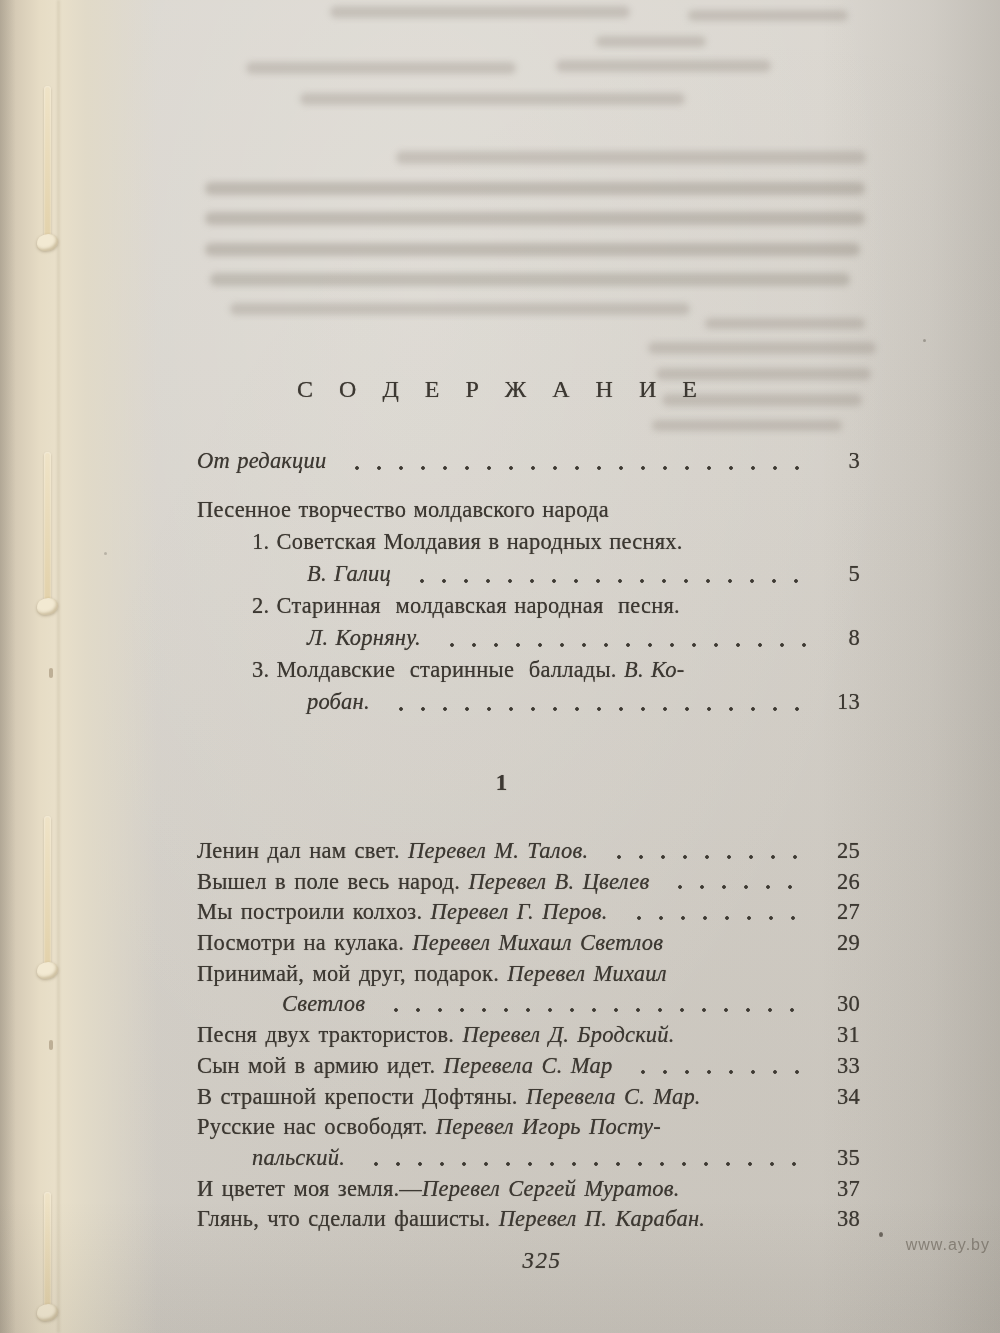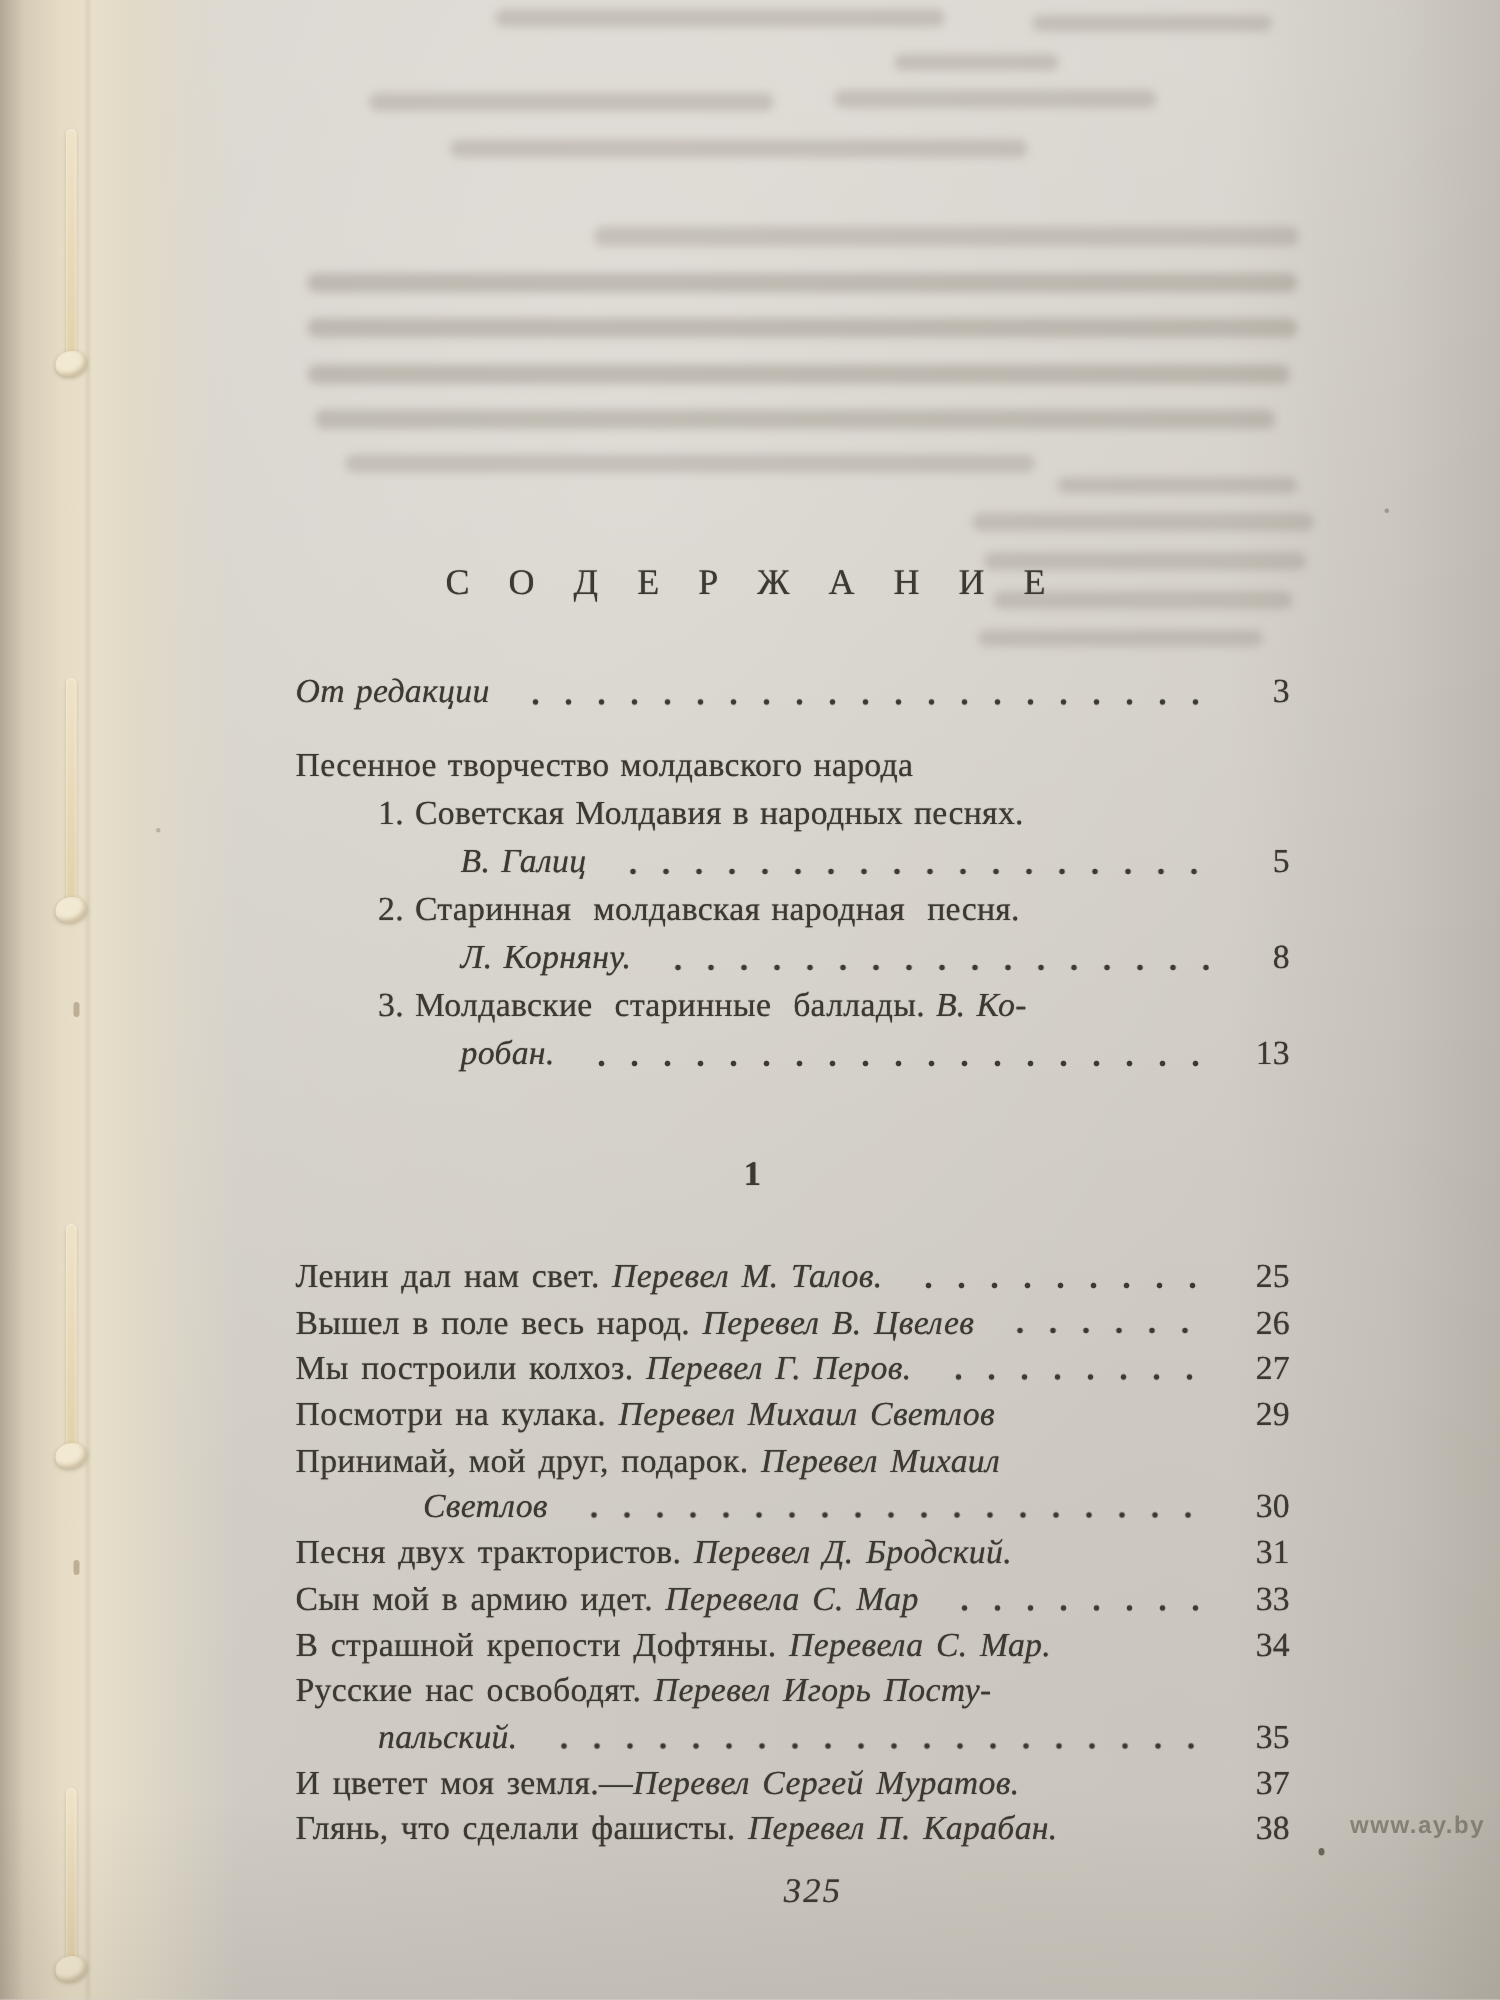--- a/index.html
+++ b/index.html
@@ -85,25 +85,24 @@
   .toc-page { flex: 0 0 46px; text-align: right; }
   .section-number {
     position: absolute; left: 197px; width: 610px; top: 770px;
     text-align: center; font-size: 23px; font-weight: 600; letter-spacing: 1px;
   }
   .folio {
     position: absolute; left: 197px; width: 690px; top: 1248px;
     text-align: center; font-style: italic; font-size: 23px; letter-spacing: 1.5px;
   }
   .watermark {
-    position: absolute; right: 10px; top: 1209px;
+    position: absolute; right: 10px; top: 1236px;
     font-family: "Liberation Sans", "DejaVu Sans", sans-serif;
     font-size: 16px; letter-spacing: 1px;
     color: rgba(118,112,101,0.78);
-    font-weight: bold;
   }
 </style>
 </head>
 <body>
 
 <div class="page">
 
   <div>
     <div class="ghost" style="left:330px; top:6px;   width:300px; height:12px;"></div>
     <div class="ghost" style="left:688px; top:10px;  width:160px; height:11px;"></div>

